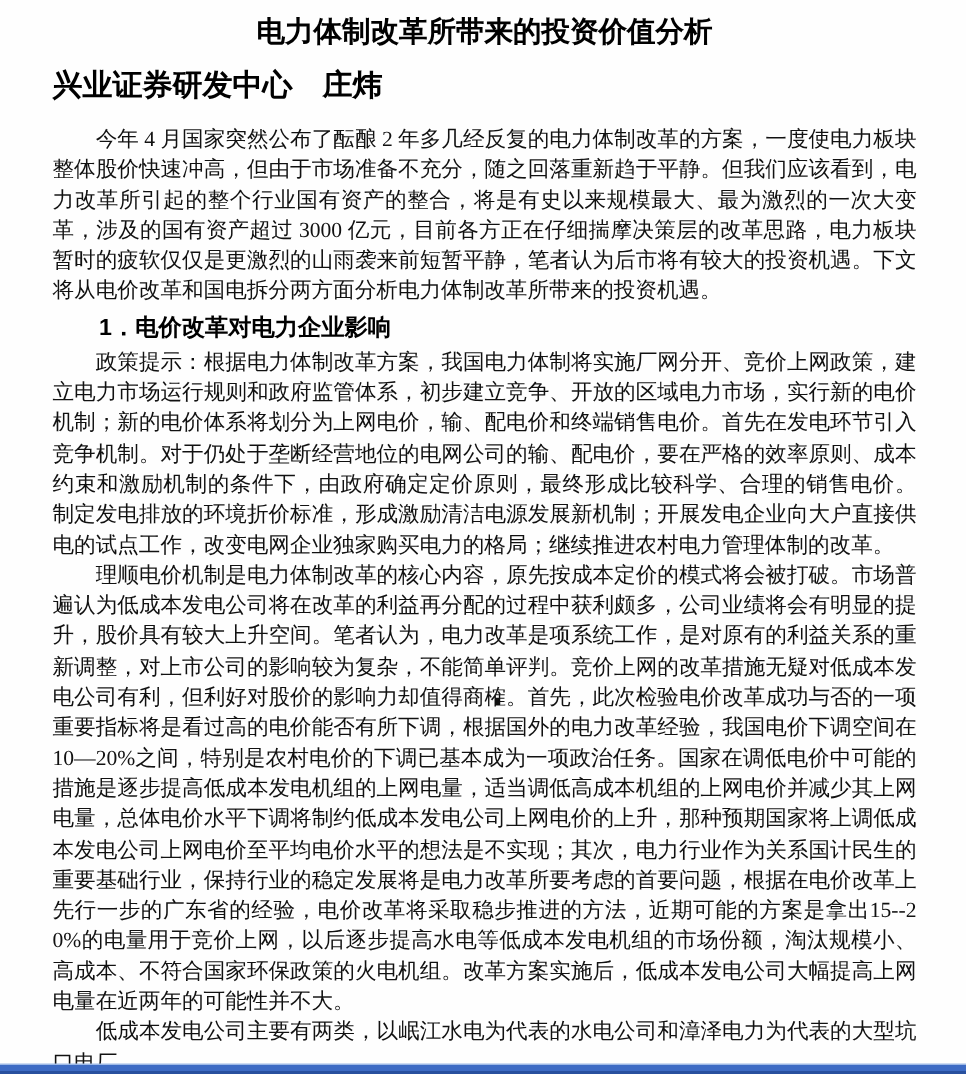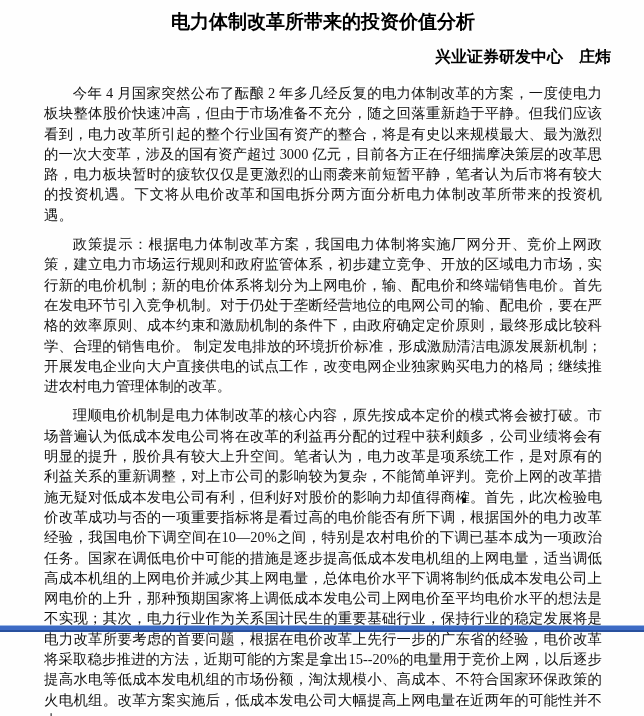--- a/index.html
+++ b/index.html
@@ -6,50 +6,50 @@
     margin: 0;
     padding: 0;
     width: 644px;
     height: 716px;
     overflow: hidden;
     background: #fefefe;
   }
   .page {
     position: relative;
     width: 644px;
-    height: 632px;
+    height: 716px;
     box-sizing: border-box;
     padding: 8px 33px 0 35px;
     background: #fefefe;
     font-family: "Liberation Serif", "DejaVu Serif", serif;
     color: #111111;
   }
   .doc-title {
     margin: 0;
     text-align: center;
     font-family: "Liberation Sans", "DejaVu Sans", sans-serif;
     font-weight: bold;
     font-size: 19px;
     line-height: 27px;
     color: #000000;
   }
   .doc-author {
     margin: 13px 0 4px 0;
-    text-align: right;
+    text-align: left;
     font-family: "Liberation Sans", "DejaVu Sans", sans-serif;
     font-weight: bold;
-    font-size: 16px;
+    font-size: 20px;
     line-height: 18px;
     color: #000000;
   }
   .doc-body {
     margin-top: 17px;
   }
   .para {
-    margin: 9px;
+    margin: 0;
     font-size: 14.4px;
     line-height: 20.3px;
     text-align: justify;
     text-justify: inter-ideograph;
     text-indent: 2em;
     word-break: break-all;
   }
   .h-level1, .h-level2 {
     margin: 2px 0 2px 0;
     font-family: "Liberation Sans", "DejaVu Sans", sans-serif;
@@ -73,19 +73,20 @@
 </style>
 </head>
 <body>
 
 <div class="page">
   <h1 class="doc-title">电力体制改革所带来的投资价值分析</h1>
   <div class="doc-author">兴业证券研发中心　庄炜</div>
 
   <div class="doc-body">
     <p class="para">今年 4 月国家突然公布了酝酿 2 年多几经反复的电力体制改革的方案，一度使电力板块整体股价快速冲高，但由于市场准备不充分，随之回落重新趋于平静。但我们应该看到，电力改革所引起的整个行业国有资产的整合，将是有史以来规模最大、最为激烈的一次大变革，涉及的国有资产超过 3000 亿元，目前各方正在仔细揣摩决策层的改革思路，电力板块暂时的疲软仅仅是更激烈的山雨袭来前短暂平静，笔者认为后市将有较大的投资机遇。下文将从电价改革和国电拆分两方面分析电力体制改革所带来的投资机遇。</p>
+    <h2 class="h-level1">1．电价改革对电力企业影响</h2>
     <p class="para">政策提示：根据电力体制改革方案，我国电力体制将实施厂网分开、竞价上网政策，建立电力市场运行规则和政府监管体系，初步建立竞争、开放的区域电力市场，实行新的电价机制；新的电价体系将划分为上网电价，输、配电价和终端销售电价。首先在发电环节引入竞争机制。对于仍处于垄断经营地位的电网公司的输、配电价，要在严格的效率原则、成本约束和激励机制的条件下，由政府确定定价原则，最终形成比较科学、合理的销售电价。 制定发电排放的环境折价标准，形成激励清洁电源发展新机制；开展发电企业向大户直接供电的试点工作，改变电网企业独家购买电力的格局；继续推进农村电力管理体制的改革。</p>
     <p class="para">理顺电价机制是电力体制改革的核心内容，原先按成本定价的模式将会被打破。市场普遍认为低成本发电公司将在改革的利益再分配的过程中获利颇多，公司业绩将会有明显的提升，股价具有较大上升空间。笔者认为，电力改革是项系统工作，是对原有的利益关系的重新调整，对上市公司的影响较为复杂，不能简单评判。竞价上网的改革措施无疑对低成本发电公司有利，但利好对股价的影响力却值得商榷。首先，此次检验电价改革成功与否的一项重要指标将是看过高的电价能否有所下调，根据国外的电力改革经验，我国电价下调空间在10—20%之间，特别是农村电价的下调已基本成为一项政治任务。国家在调低电价中可能的措施是逐步提高低成本发电机组的上网电量，适当调低高成本机组的上网电价并减少其上网电量，总体电价水平下调将制约低成本发电公司上网电价的上升，那种预期国家将上调低成本发电公司上网电价至平均电价水平的想法是不实现；其次，电力行业作为关系国计民生的重要基础行业，保持行业的稳定发展将是电力改革所要考虑的首要问题，根据在电价改革上先行一步的广东省的经验，电价改革将采取稳步推进的方法，近期可能的方案是拿出15--20%的电量用于竞价上网，以后逐步提高水电等低成本发电机组的市场份额，淘汰规模小、高成本、不符合国家环保政策的火电机组。改革方案实施后，低成本发电公司大幅提高上网电量在近两年的可能性并不大。</p>
     <p class="para">低成本发电公司主要有两类，以岷江水电为代表的水电公司和漳泽电力为代表的大型坑口电厂</p>
   </div>
 
   <div class="window-bottom-edge"></div>
 </div>
 
 </body></html>

